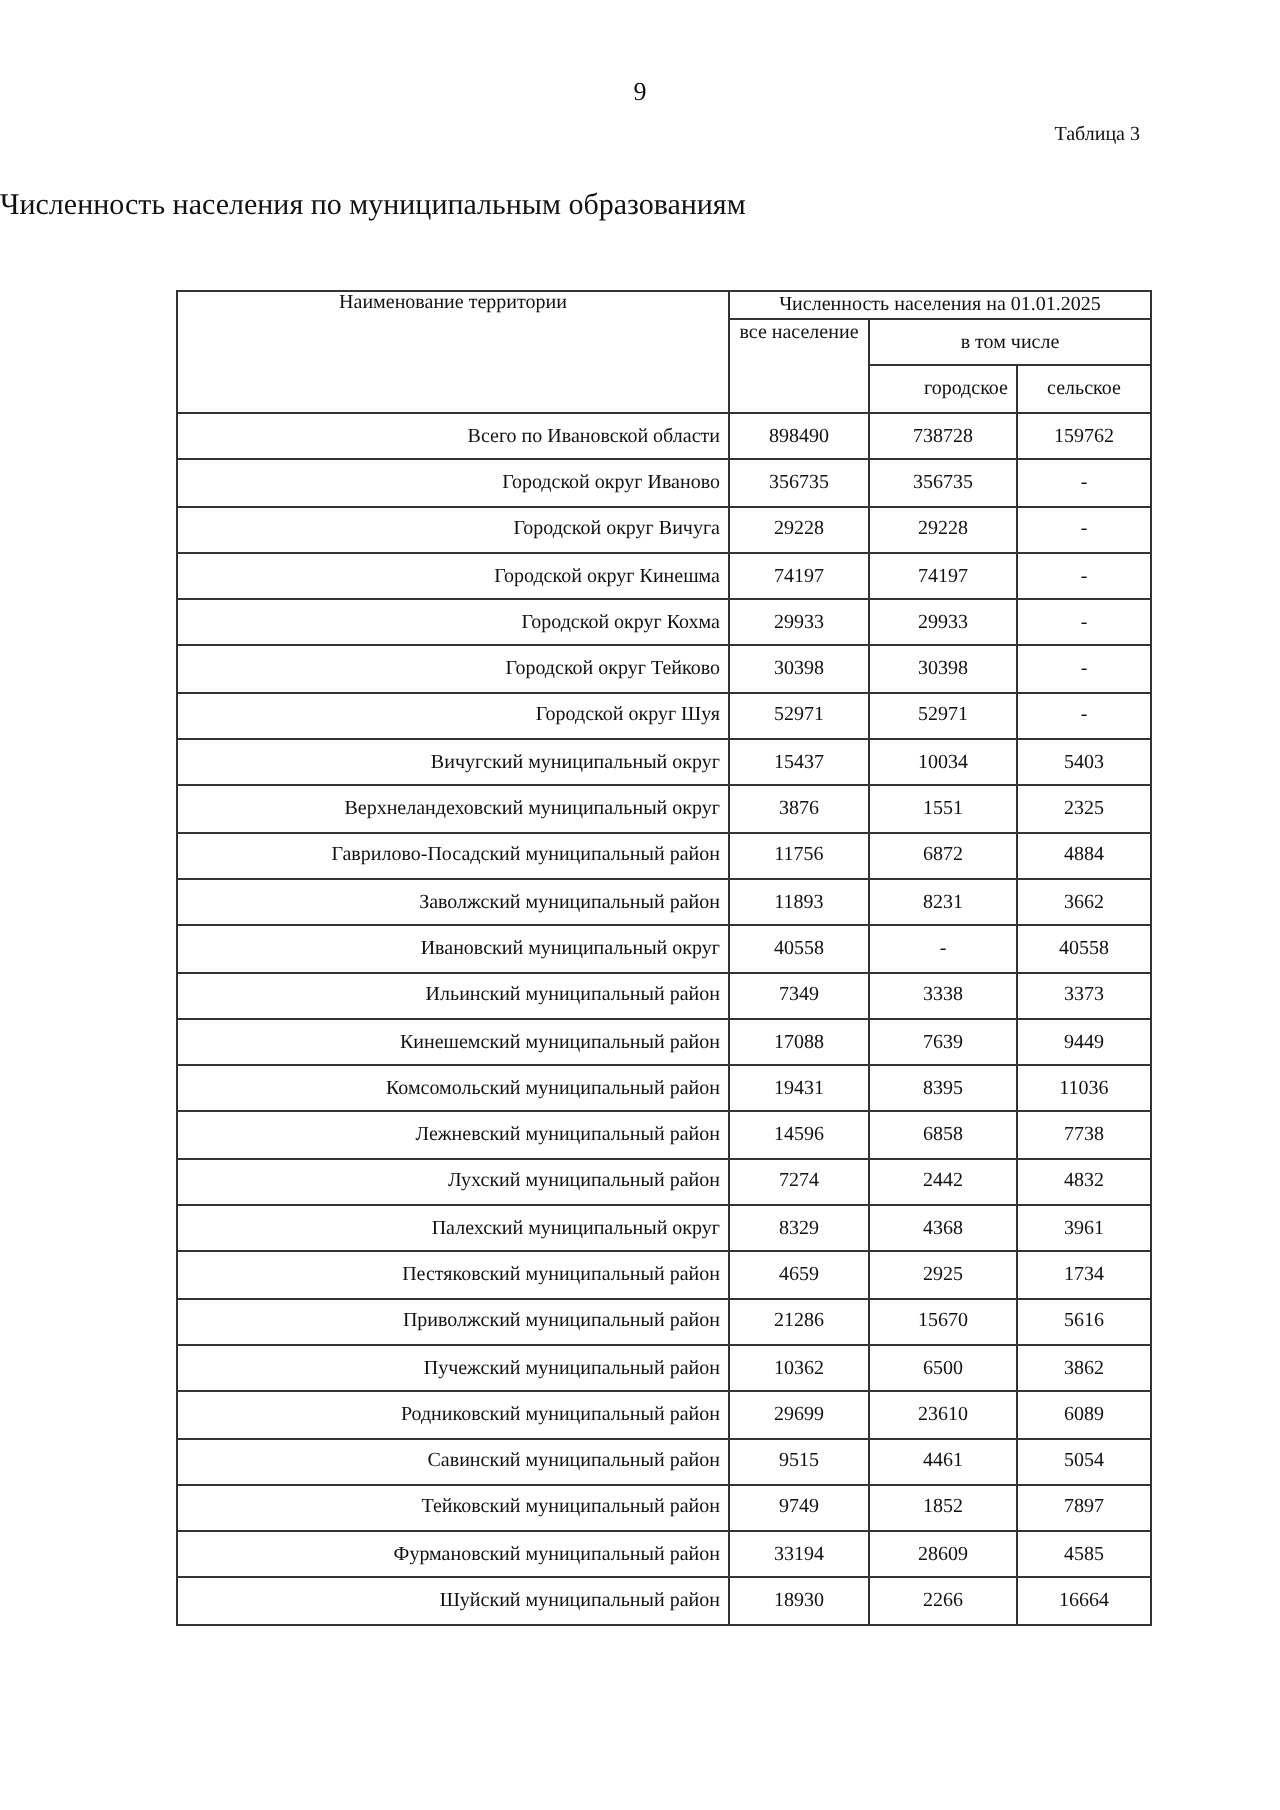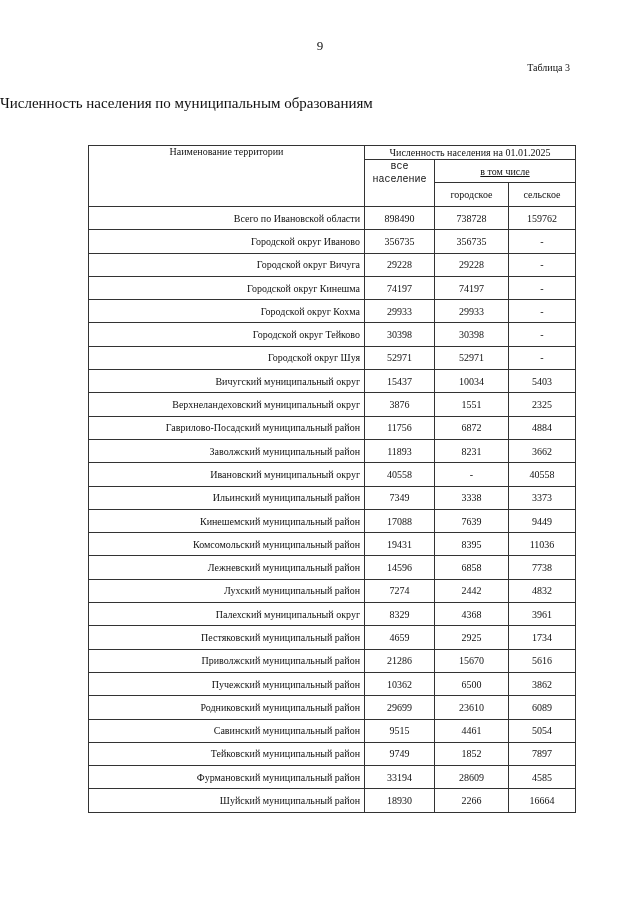--- a/index.html
+++ b/index.html
@@ -6,23 +6,23 @@
   body { width: 640px; height: 905px; position: relative; overflow: hidden;
          font-family: "Liberation Serif", "DejaVu Serif", serif; color: #111; }
   .page-num { position: absolute; top: 38px; left: 0; width: 640px; text-align: center; font-size: 13px; }
   .table-label { position: absolute; top: 62px; right: 70px; font-size: 10px; }
   .title { position: absolute; top: 94px; left: 0; width: 640px; text-align: left; font-size: 15px; line-height: 18px; }
   table.data { position: absolute; left: 88px; top: 145px; width: 488px;
                border-collapse: collapse; font-size: 10px; }
   table.data td, table.data th { border: 1px solid #333; padding: 0 4px; font-weight: normal; }
   th.h-name { width: 267px; vertical-align: top; text-align: center; padding-top: 4px; height: 31px; }
   th.h-pop { text-align: center; line-height: 13px; padding-top: 2px; }
-  th.h-total { width: 61px; text-align: center; line-height: 13px; vertical-align: top; padding-top: 4px; font-family: Liberation Mono, monospace; }
-  th.h-incl { text-align: center; height: 22px; text-decoration: underline; }
-  th.h-urban { width: 65px; text-align: center; height: 23px; margin-left: 40px; }
+  th.h-total { width: 61px; text-align: center; line-height: 13px; vertical-align: top; padding-top: 4px; }
+  th.h-incl { text-align: center; height: 22px; }
+  th.h-urban { width: 65px; text-align: right; height: 23px; margin-left: 40px; }
   th.h-rural { text-align: center; }
   tbody td { height: 22.3px; }
   td.name { text-align: right; padding-left: 3px; white-space: nowrap; }
   td.num { text-align: center; }
 </style>
 </head>
 <body>
 
 <div class="page-num">9</div>
 <div class="table-label">Таблица 3</div>

